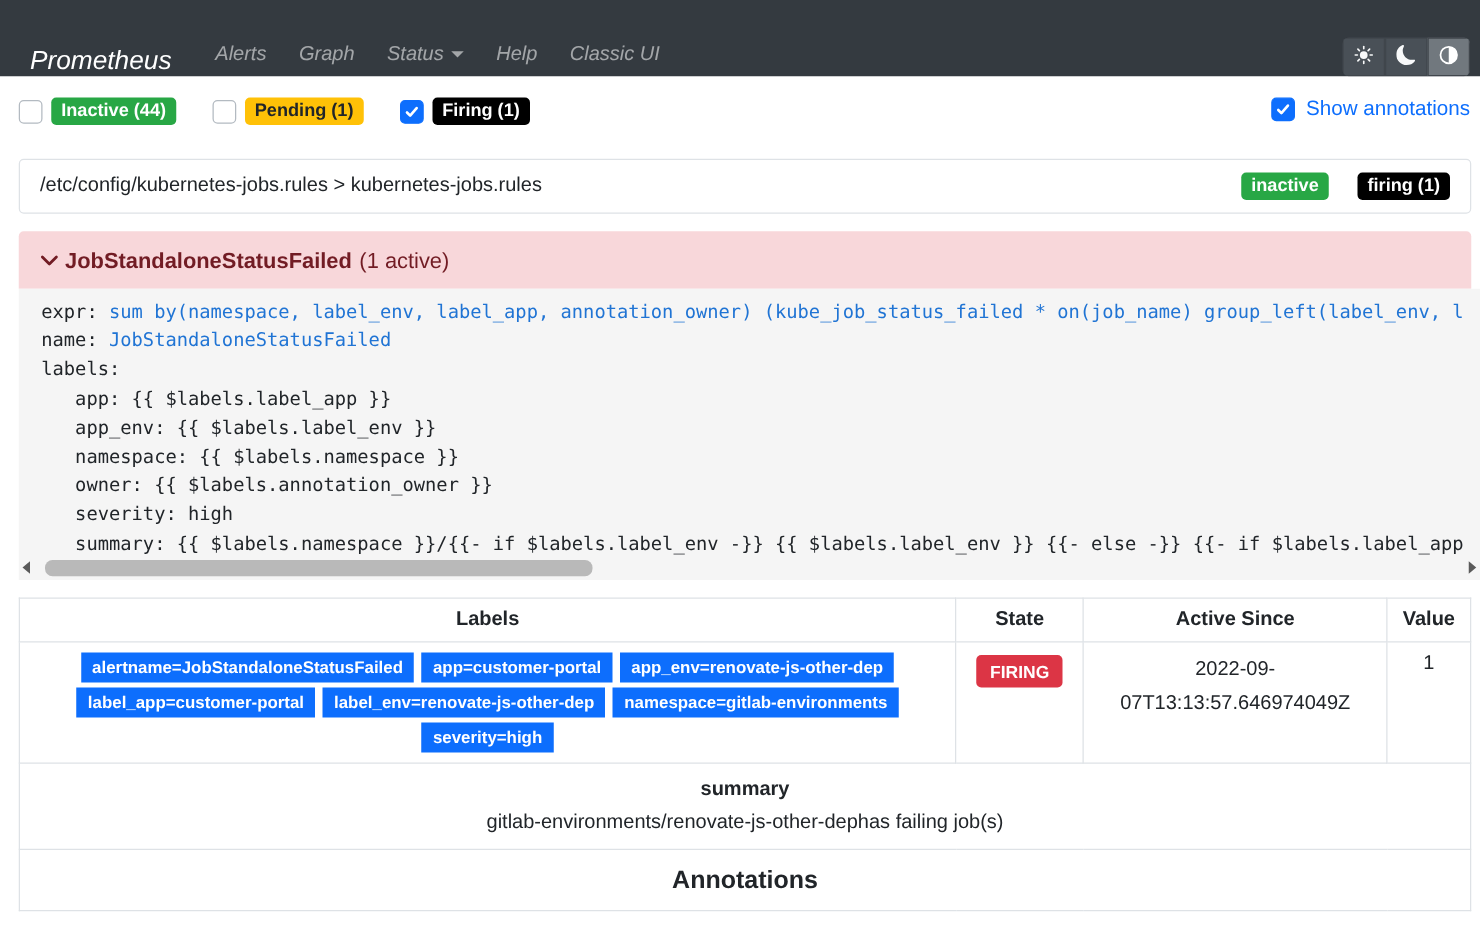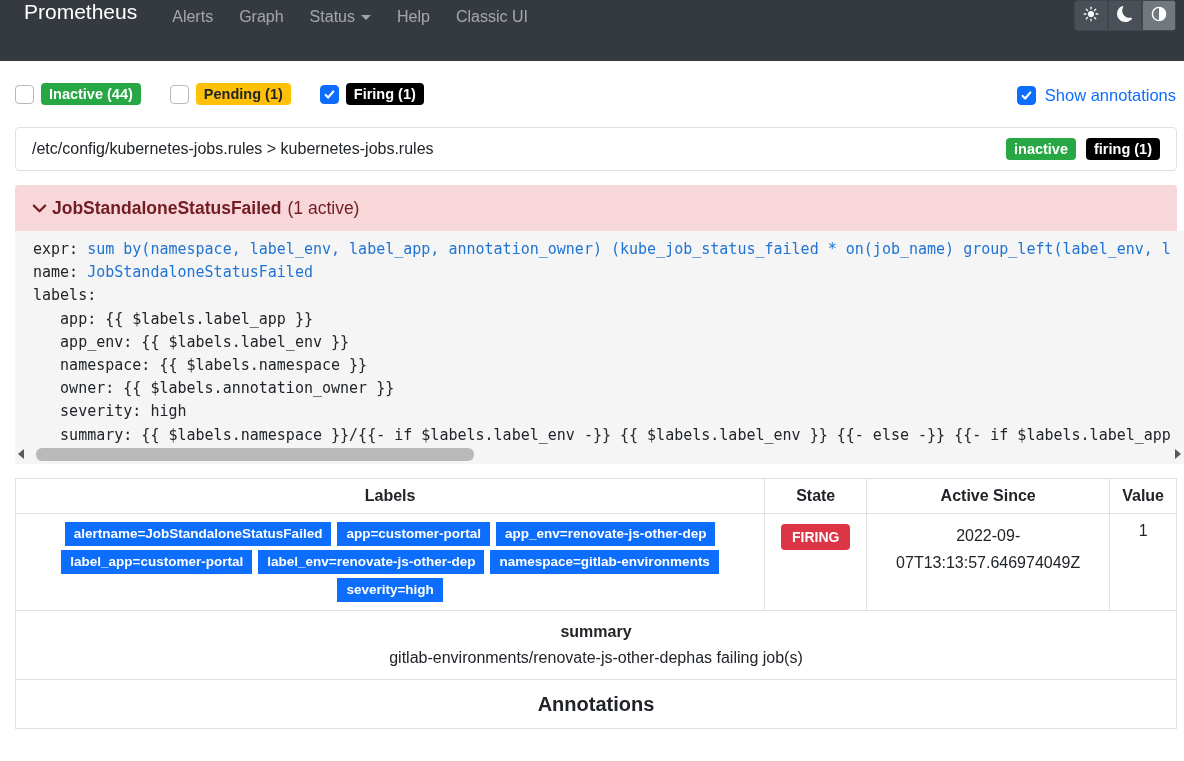--- a/index.html
+++ b/index.html
@@ -6,22 +6,23 @@
   html,body { margin:0; padding:0; }
   body {
     width:1184px; height:761px; overflow:hidden;
     background:#fff; color:#212529;
     font-family:"Liberation Sans","DejaVu Sans",sans-serif;
     font-size:16px;
   }
 
   
   .navbar {
-    height:61px; background:#343a40; display:flex; align-items:flex-start;
+    height:61px; background:#343a40; display:flex; align-items:flex-end;
     padding:0 8px 0 24px;
+    font-style:italic;
   }
   .brand { color:#fff; font-size:21px; text-decoration:none; margin-right:22px; cursor:pointer; }
   .nav-links { display:flex; align-items:center; }
   .nav-link {
     color:rgba(255,255,255,0.55); font-size:16px; text-decoration:none;
     padding:8px 13px; cursor:pointer; white-space:nowrap;
   }
   .caret {
     display:inline-block; margin-left:6px; vertical-align:middle;
     border-top:5px solid rgba(255,255,255,0.55);
@@ -32,21 +33,21 @@
   .theme-btn {
     width:34px; height:31px; background:#495057; border:1px solid #40464c;
     display:flex; align-items:center; justify-content:center; cursor:pointer; padding:0;
   }
   .theme-btn.active { background:#71787e; }
 
   
   .page { padding:17px 7px 0 15px; }
 
   
-  .filter-row { display:flex; align-items:flex-end; height:27px; }
+  .filter-row { display:flex; align-items:flex-start; height:27px; }
   .filter-item { display:flex; align-items:center; margin-right:29px; }
   .checkbox {
     width:19px; height:19px; border:1px solid #b3bac1; border-radius:4px;
     background:#fff; margin-right:7px; cursor:pointer;
     display:flex; align-items:center; justify-content:center; flex:none;
   }
   .checkbox.checked { background:#0d6efd; border-color:#0d6efd; }
   .badge {
     display:inline-block; font-weight:bold; font-size:14.5px; line-height:16px;
     padding:3px 8px; border-radius:4px; color:#fff; cursor:pointer; white-space:nowrap;
@@ -56,21 +57,21 @@
   .badge.danger  { background:#000000; }
   .show-annotations { margin-left:auto; display:flex; align-items:center; margin-right:1px; }
   .show-annotations .label { color:#0d6efd; cursor:pointer; font-size:16.5px; margin-left:2px; }
 
   
   .rule-card {
     margin-top:22px; border:1px solid #dee2e6; border-radius:4px;
     height:44px; display:flex; align-items:center; padding:0 16px;
   }
   .rule-path { font-size:16px; color:#212529; }
-  .rule-badges { margin-left:auto; display:flex; gap:10px; }
+  .rule-badges { margin-left:auto; display:flex; gap:23px; }
   .rule-badges .badge { cursor:default; }
 
   
   .alert-panel { margin-top:14px; }
   .alert-header {
     height:46px; background:#f8d7da; color:#721c24; border-radius:4px 4px 0 0;
     display:flex; align-items:center; padding:0 16px; cursor:pointer;
   }
   .alert-header .chev { display:flex; align-items:center; margin-right:4px; }
   .alert-title { font-weight:bold; font-size:17.5px; margin-right:6px; }

